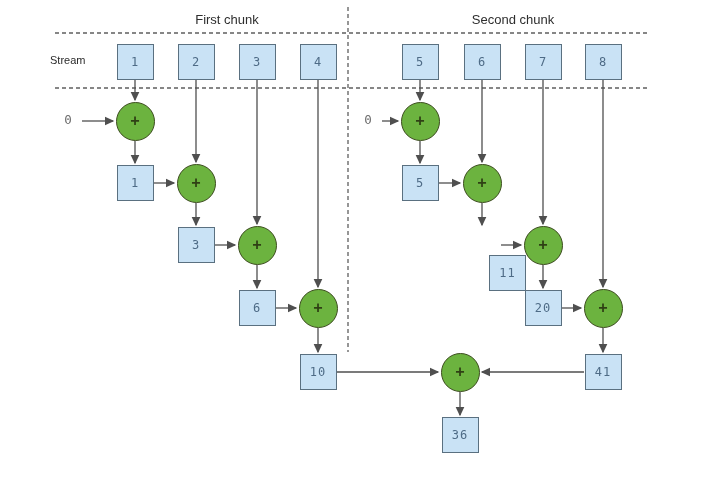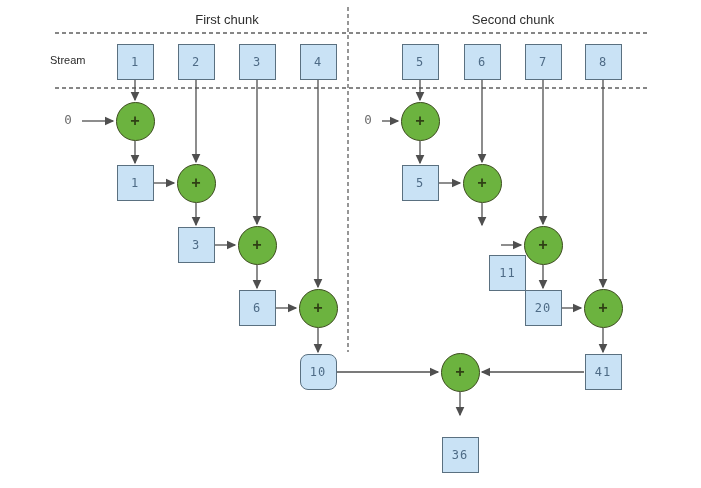--- a/index.html
+++ b/index.html
@@ -88,26 +88,26 @@
       <div class="vbox" style="left: 177.5px; top: 44px;">2</div>
       <div class="vbox" style="left: 238.5px; top: 44px;">3</div>
       <div class="vbox" style="left: 299.5px; top: 44px;">4</div>
       <div class="vbox" style="left: 401.5px; top: 44px;">5</div>
       <div class="vbox" style="left: 463.5px; top: 44px;">6</div>
       <div class="vbox" style="left: 524.5px; top: 44px;">7</div>
       <div class="vbox" style="left: 584.5px; top: 44px;">8</div>
       <div class="vbox" style="left: 116.5px; top: 165px;">1</div>
       <div class="vbox" style="left: 177.5px; top: 227px;">3</div>
       <div class="vbox" style="left: 238.5px; top: 290px;">6</div>
-      <div class="vbox" style="left: 299.5px; top: 354px; border-radius: 8px;">10</div>
+      <div class="vbox" style="left: 299.5px; top: 354px;">10</div>
       <div class="vbox" style="left: 401.5px; top: 165px;">5</div>
       <div class="vbox" style="left: 489px; top: 227px; margin-top: 28px;">11</div>
       <div class="vbox" style="left: 524.5px; top: 290px;">20</div>
       <div class="vbox" style="left: 584.5px; top: 354px;">41</div>
-      <div class="vbox" style="left: 441.5px; top: 437px;">36</div>
+      <div class="vbox" style="left: 441.5px; top: 417px;">36</div>
       <div class="adder" style="left: 115.5px; top: 101.5px;">+</div>
       <div class="adder" style="left: 176.5px; top: 163.5px;">+</div>
       <div class="adder" style="left: 237.5px; top: 225.5px;">+</div>
       <div class="adder" style="left: 298.5px; top: 288.5px;">+</div>
       <div class="adder" style="left: 400.5px; top: 101.5px;">+</div>
       <div class="adder" style="left: 462.5px; top: 163.5px;">+</div>
       <div class="adder" style="left: 523.5px; top: 225.5px;">+</div>
       <div class="adder" style="left: 583.5px; top: 288.5px;">+</div>
       <div class="adder" style="left: 440.5px; top: 352.5px;">+</div>
       <div class="zero-label" style="left: 60px; top: 112px;">0</div>

